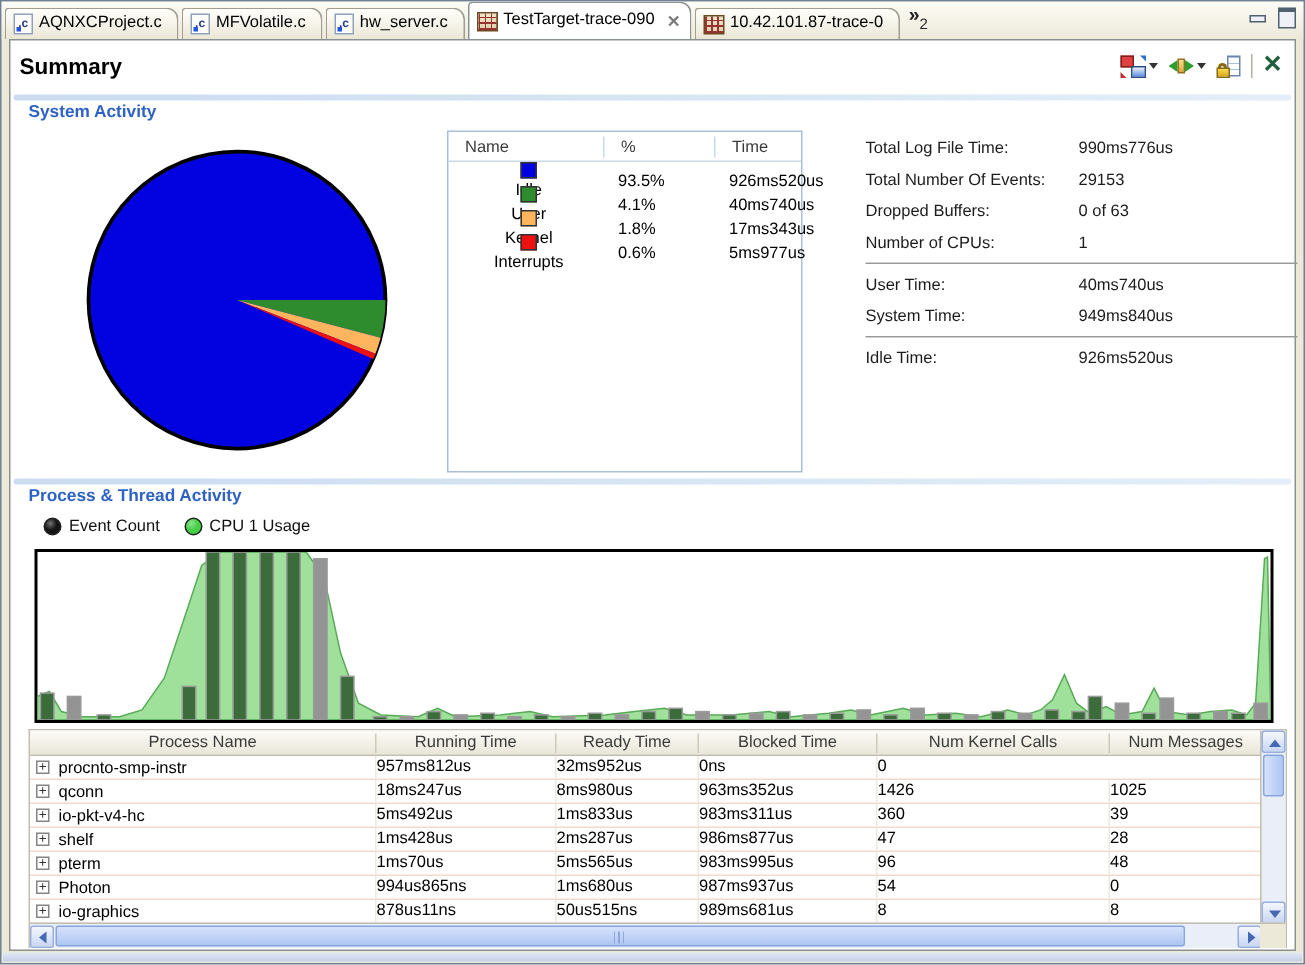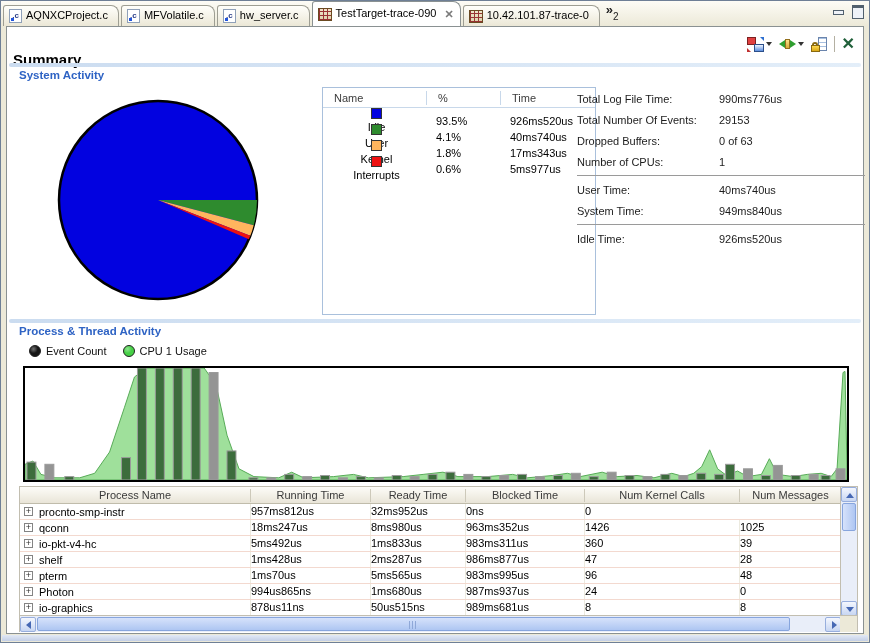--- a/index.html
+++ b/index.html
@@ -30,21 +30,21 @@
   .tab-overflow .cnt{font-size:10px;margin-top:6px;}
   .win-controls{position:absolute;right:5px;top:4px;display:flex;gap:6px;}
   .win-btn{width:13px;height:11px;position:relative;cursor:pointer;}
   .minimize-icon::after{content:"";position:absolute;left:1px;bottom:1px;width:9px;height:3px;border:1px solid #51606e;background:#eef2f8;}
   .restore-icon::after{content:"";position:absolute;left:1px;top:0;width:10px;height:10px;border:1px solid #51606e;border-top:3px solid #51606e;background:#eef2f8;}
 
   
   .content{position:absolute;top:25px;left:5px;right:5px;bottom:8px;background:#fff;border:1px solid #8a9192;}
   .bottom-strip{position:absolute;left:1px;right:1px;bottom:1px;height:6px;background:linear-gradient(#e2e9f5,#c3cfe6);}
 
-  .page-title{position:absolute;left:6px;top:24px;font-size:15px;font-weight:bold;}
+  .page-title{position:absolute;left:6px;top:9px;font-size:15px;font-weight:bold;}
   .toolbar{position:absolute;right:8px;top:9px;display:flex;align-items:center;gap:7px;}
   .tool-btn{display:flex;align-items:center;gap:2px;cursor:pointer;}
   .dropdown-icon{width:0;height:0;border-left:3px solid transparent;border-right:3px solid transparent;border-top:4px solid #333;}
   .windows-overlay-icon{position:relative;width:17px;height:15px;}
   .windows-overlay-icon .r{position:absolute;left:0;top:0;width:9px;height:8px;background:#e04040;border:1px solid #7c2020;}
   .windows-overlay-icon .b{position:absolute;right:0;bottom:0;width:10px;height:8px;background:linear-gradient(#eef4ff,#5c8ede);border:1px solid #2c4f8a;}
   .windows-overlay-icon .a1{position:absolute;right:0;top:0;width:0;height:0;border-top:4px solid #2d6fd0;border-left:4px solid transparent;}
   .windows-overlay-icon .a2{position:absolute;left:0;bottom:0;width:0;height:0;border-bottom:4px solid #c03030;border-right:4px solid transparent;}
   .swap-panes-icon{position:relative;width:17px;height:14px;}
   .swap-panes-icon .g1{position:absolute;left:0;top:3px;width:0;height:0;border-right:6px solid #2f9e2f;border-top:4px solid transparent;border-bottom:4px solid transparent;}
@@ -57,21 +57,21 @@
   .lock-table-icon .shackle{position:absolute;left:1px;bottom:5px;width:6px;height:5px;border:2px solid #8a6a10;border-bottom:none;border-radius:4px 4px 0 0;}
   .toolbar-sep{width:1px;height:16px;background:#b4b0a2;}
   .green-close-icon{color:#20603a;font-weight:bold;font-size:16px;line-height:16px;cursor:pointer;}
   .green-close-icon::before{content:"\2715";}
 
   .hrule{position:absolute;left:2px;right:2px;height:4px;background:linear-gradient(90deg,#cbdcf0,#e3eef9);border-radius:2px;}
   .section-title{position:absolute;left:12px;font-weight:bold;color:#2e63c4;font-size:11.5px;}
 
   
   .pie-wrap{position:absolute;left:44px;top:66px;width:214px;height:214px;}
-  .pietable{position:absolute;left:291px;top:60px;width:274px;height:228px;border:1px solid #a9c0dc;font-size:11px;margin-left:24px;}
+  .pietable{position:absolute;left:291px;top:60px;width:237px;height:228px;border:1px solid #a9c0dc;font-size:11px;}
   .pietable .hd{display:grid;grid-template-columns:103px 74px auto;height:20px;align-items:center;border-bottom:1px solid #c8d8ea;color:#3c3c3c;}
   .pietable .hd div{padding-left:11px;}
   .pietable .hd div + div{border-left:1px solid #c8d8ea;height:14px;line-height:14px;}
   .pierow{display:grid;grid-template-columns:103px 74px auto;height:16px;align-items:center;}
   .pierow .nm{display:flex;align-items:center;padding-left:4px;gap:2px;flex-direction:column;}
   .swatch{width:11px;height:11px;border:1px solid #333;flex:0 0 auto;}
   .pierow div:nth-child(2),.pierow div:nth-child(3){padding-left:10px;}
 
   .stats{position:absolute;left:570px;top:61px;width:288px;color:#1c1c1c;}
   .stat-line{display:flex;height:21px;align-items:center;}
@@ -399,21 +399,21 @@
             <div>48</div>
           </div>
           <div class="prow" style="grid-template-columns: 230px 120px 95px 119px 155px 102px; width: 821px;">
             <div class="pname">
               <span class="expander">+</span>
               <span>Photon</span>
             </div>
             <div>994us865ns</div>
             <div>1ms680us</div>
             <div>987ms937us</div>
-            <div>24</div>
+            <div>54</div>
             <div>0</div>
           </div>
           <div class="prow" style="grid-template-columns: 230px 120px 95px 119px 155px 102px; width: 821px;">
             <div class="pname">
               <span class="expander">+</span>
               <span>io-graphics</span>
             </div>
             <div>878us11ns</div>
             <div>50us515ns</div>
             <div>989ms681us</div>

